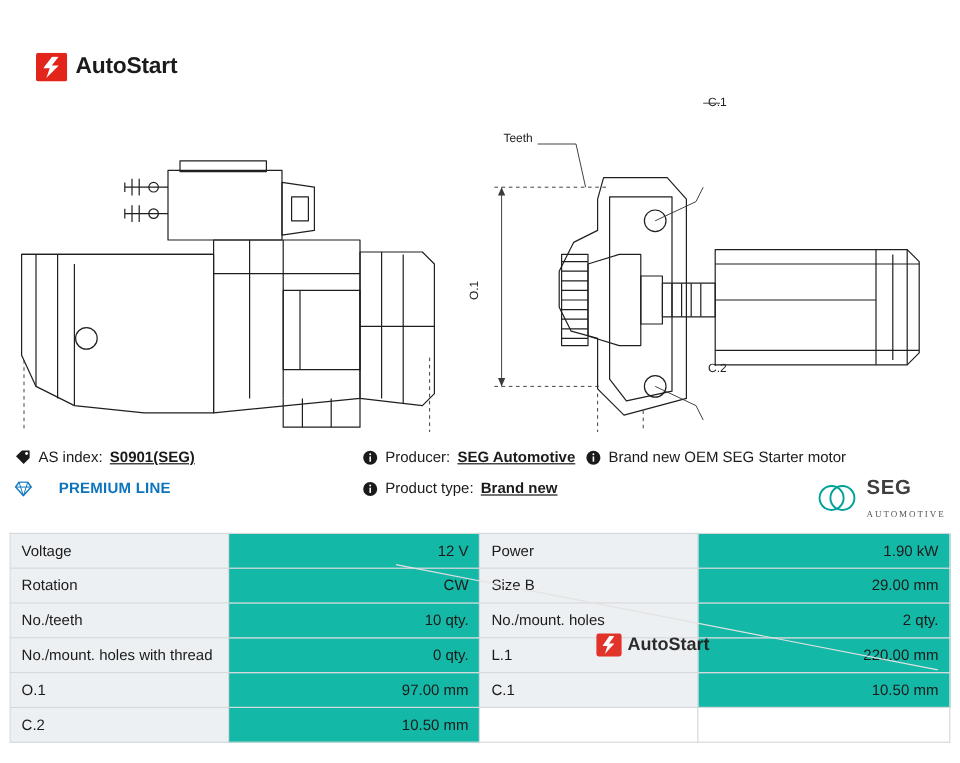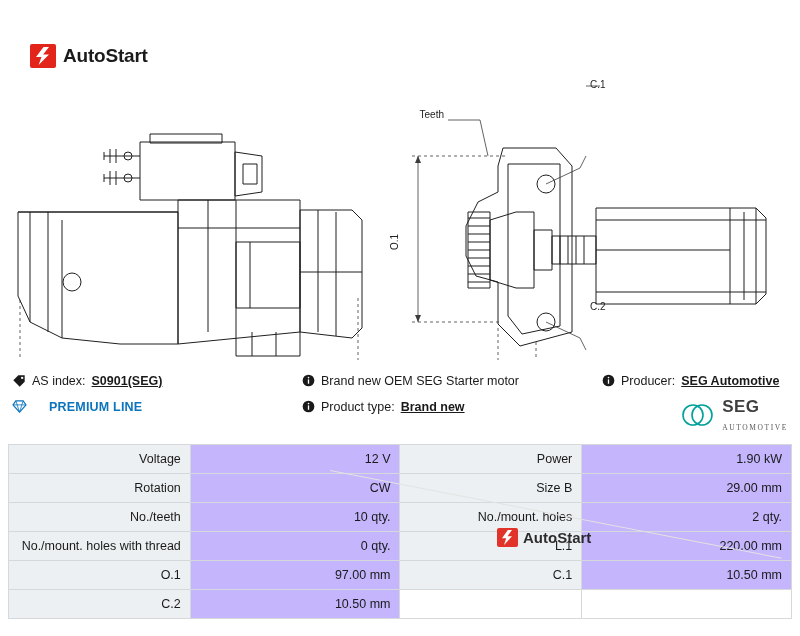--- a/index.html
+++ b/index.html
@@ -58,21 +58,21 @@
     position: absolute;
     left: 0; top: 368px;
     width: 800px; height: 72px;
     padding: 0 12px;
   }
   .info-row {
     display: flex;
     align-items: center;
     height: 26px;
   }
-  .info-col { display: flex; align-items: flex-start; gap: 6px; font-size: 12.5px; }
+  .info-col { display: flex; align-items: center; gap: 6px; font-size: 12.5px; }
   .col-a { width: 290px; }
   .col-b { width: 300px; }
   .col-c { flex: 1; }
   .tag-icon svg, .i-icon svg, .diamond-icon svg { display: block; }
   .bold { font-weight: bold; text-decoration: underline; }
   .premium {
     color: #0c74bd; font-weight: bold; font-size: 12.5px; letter-spacing: .2px; margin-left: 16px;
   }
   .seg-logo {
     position: absolute;
@@ -92,27 +92,26 @@
     font-size: 12.5px;
   }
   table.specs td {
     border: 1px solid #d6d9dc;
     height: 29px;
     padding: 3px 9px;
     vertical-align: middle;
   }
   td.label {
     background: #edf0f2;
-    text-align: right;
     width: 182px;
     color: #1a1a1a;
     line-height: 1.15;
   }
   td.value {
-    background: #c4b5fd;
+    background: #14b8a6;
     text-align: right;
     width: 210px;
   }
   td.empty { background: #ffffff; border-color: #d6d9dc; }
 
   
   .watermark {
     position: absolute;
     left: 497px; top: 528px;
     display: flex; align-items: center; gap: 5px;
@@ -271,40 +270,40 @@
       <div class="info-col col-a">
         <span class="tag-icon">
           <svg width="14" height="14" viewBox="0 0 16 16">
               <path d="M1.5 7.2 L7.2 1.5 H14.5 V8.8 L8.8 14.5 Z" fill="#1a1a1a"></path>
               <circle cx="11.6" cy="4.4" r="1.4" fill="#ffffff"></circle>
             </svg>
         </span>
         <span>AS index:</span>
         <span class="bold">S0901(SEG)</span>
       </div>
+      <div class="info-col col-c">
+        <span class="i-icon">
+          <svg width="13" height="13" viewBox="0 0 16 16">
+              <circle cx="8" cy="8" r="7.2" fill="#1a1a1a"></circle>
+              <rect x="7.2" y="6.6" width="1.6" height="5.4" fill="#ffffff"></rect>
+              <circle cx="8" cy="4.4" r="1" fill="#ffffff"></circle>
+            </svg>
+        </span>
+        <span>Producer:</span>
+        <span class="bold">SEG Automotive</span>
+      </div>
       <div class="info-col col-b">
         <span class="i-icon">
           <svg width="13" height="13" viewBox="0 0 16 16">
               <circle cx="8" cy="8" r="7.2" fill="#1a1a1a"></circle>
               <rect x="7.2" y="6.6" width="1.6" height="5.4" fill="#ffffff"></rect>
               <circle cx="8" cy="4.4" r="1" fill="#ffffff"></circle>
             </svg>
         </span>
         <span>Brand new OEM SEG Starter motor</span>
-      </div>
-      <div class="info-col col-c">
-        <span class="i-icon">
-          <svg width="13" height="13" viewBox="0 0 16 16">
-              <circle cx="8" cy="8" r="7.2" fill="#1a1a1a"></circle>
-              <rect x="7.2" y="6.6" width="1.6" height="5.4" fill="#ffffff"></rect>
-              <circle cx="8" cy="4.4" r="1" fill="#ffffff"></circle>
-            </svg>
-        </span>
-        <span>Producer:</span>
-        <span class="bold">SEG Automotive</span>
       </div>
     </div>
     <div class="info-row">
       <div class="info-col col-a">
         <span class="diamond-icon">
           <svg width="15" height="13" viewBox="0 0 18 16">
               <path d="M4.5 1 H13.5 L17 6 L9 15 L1 6 Z" fill="none" stroke="#0c74bd" stroke-width="1.4"></path>
               <path d="M1 6 H17 M4.5 1 L9 15 L13.5 1" fill="none" stroke="#0c74bd" stroke-width="1"></path>
             </svg>
         </span>

